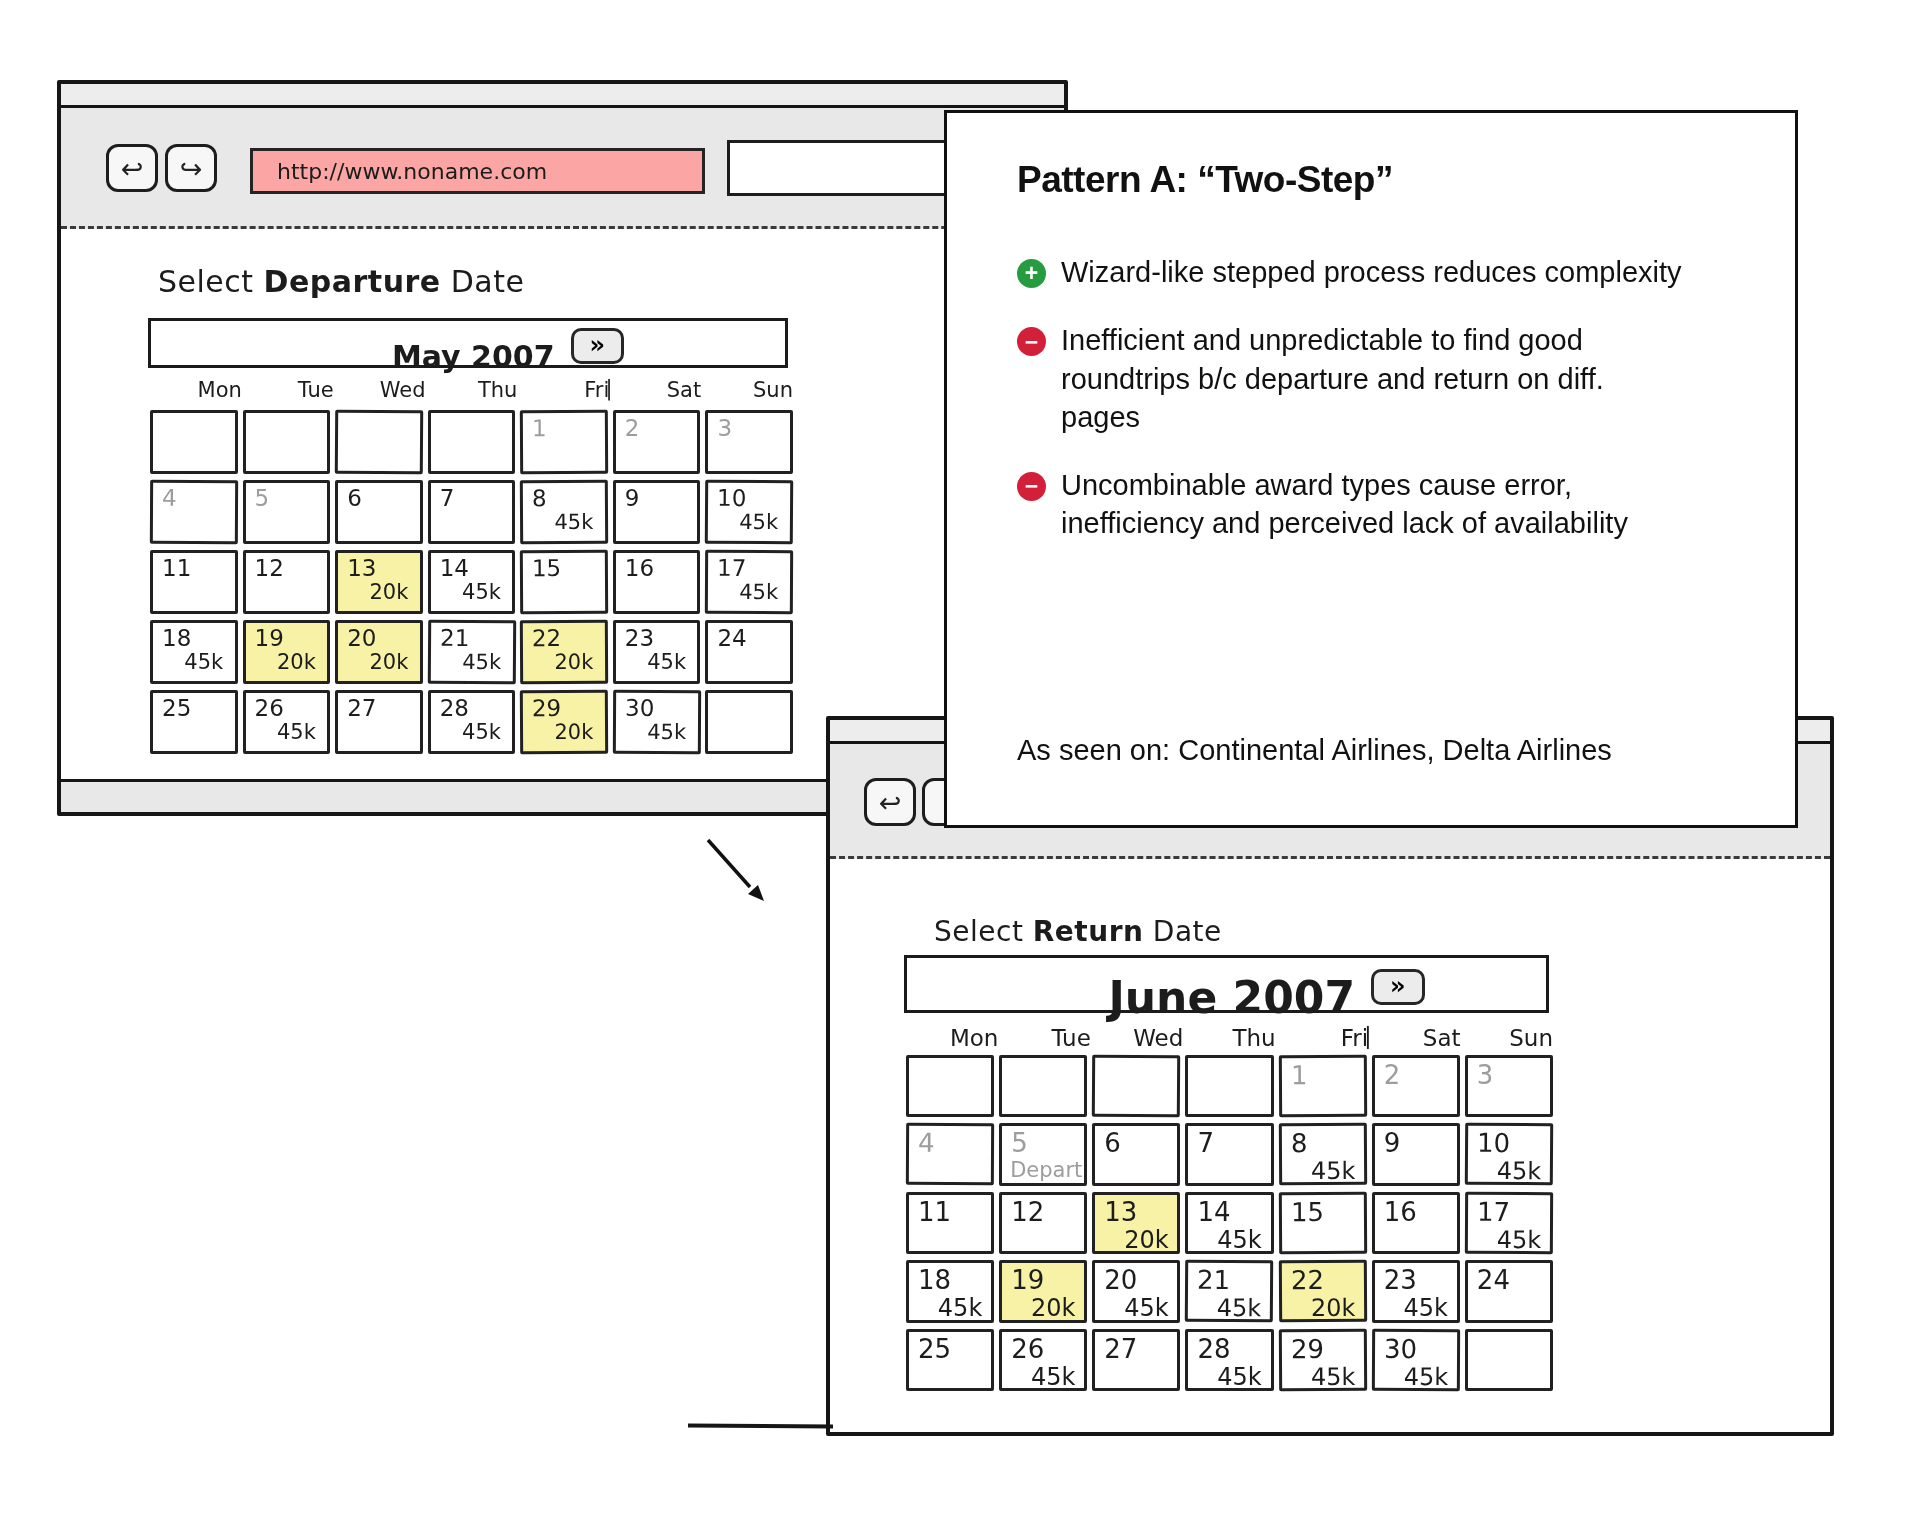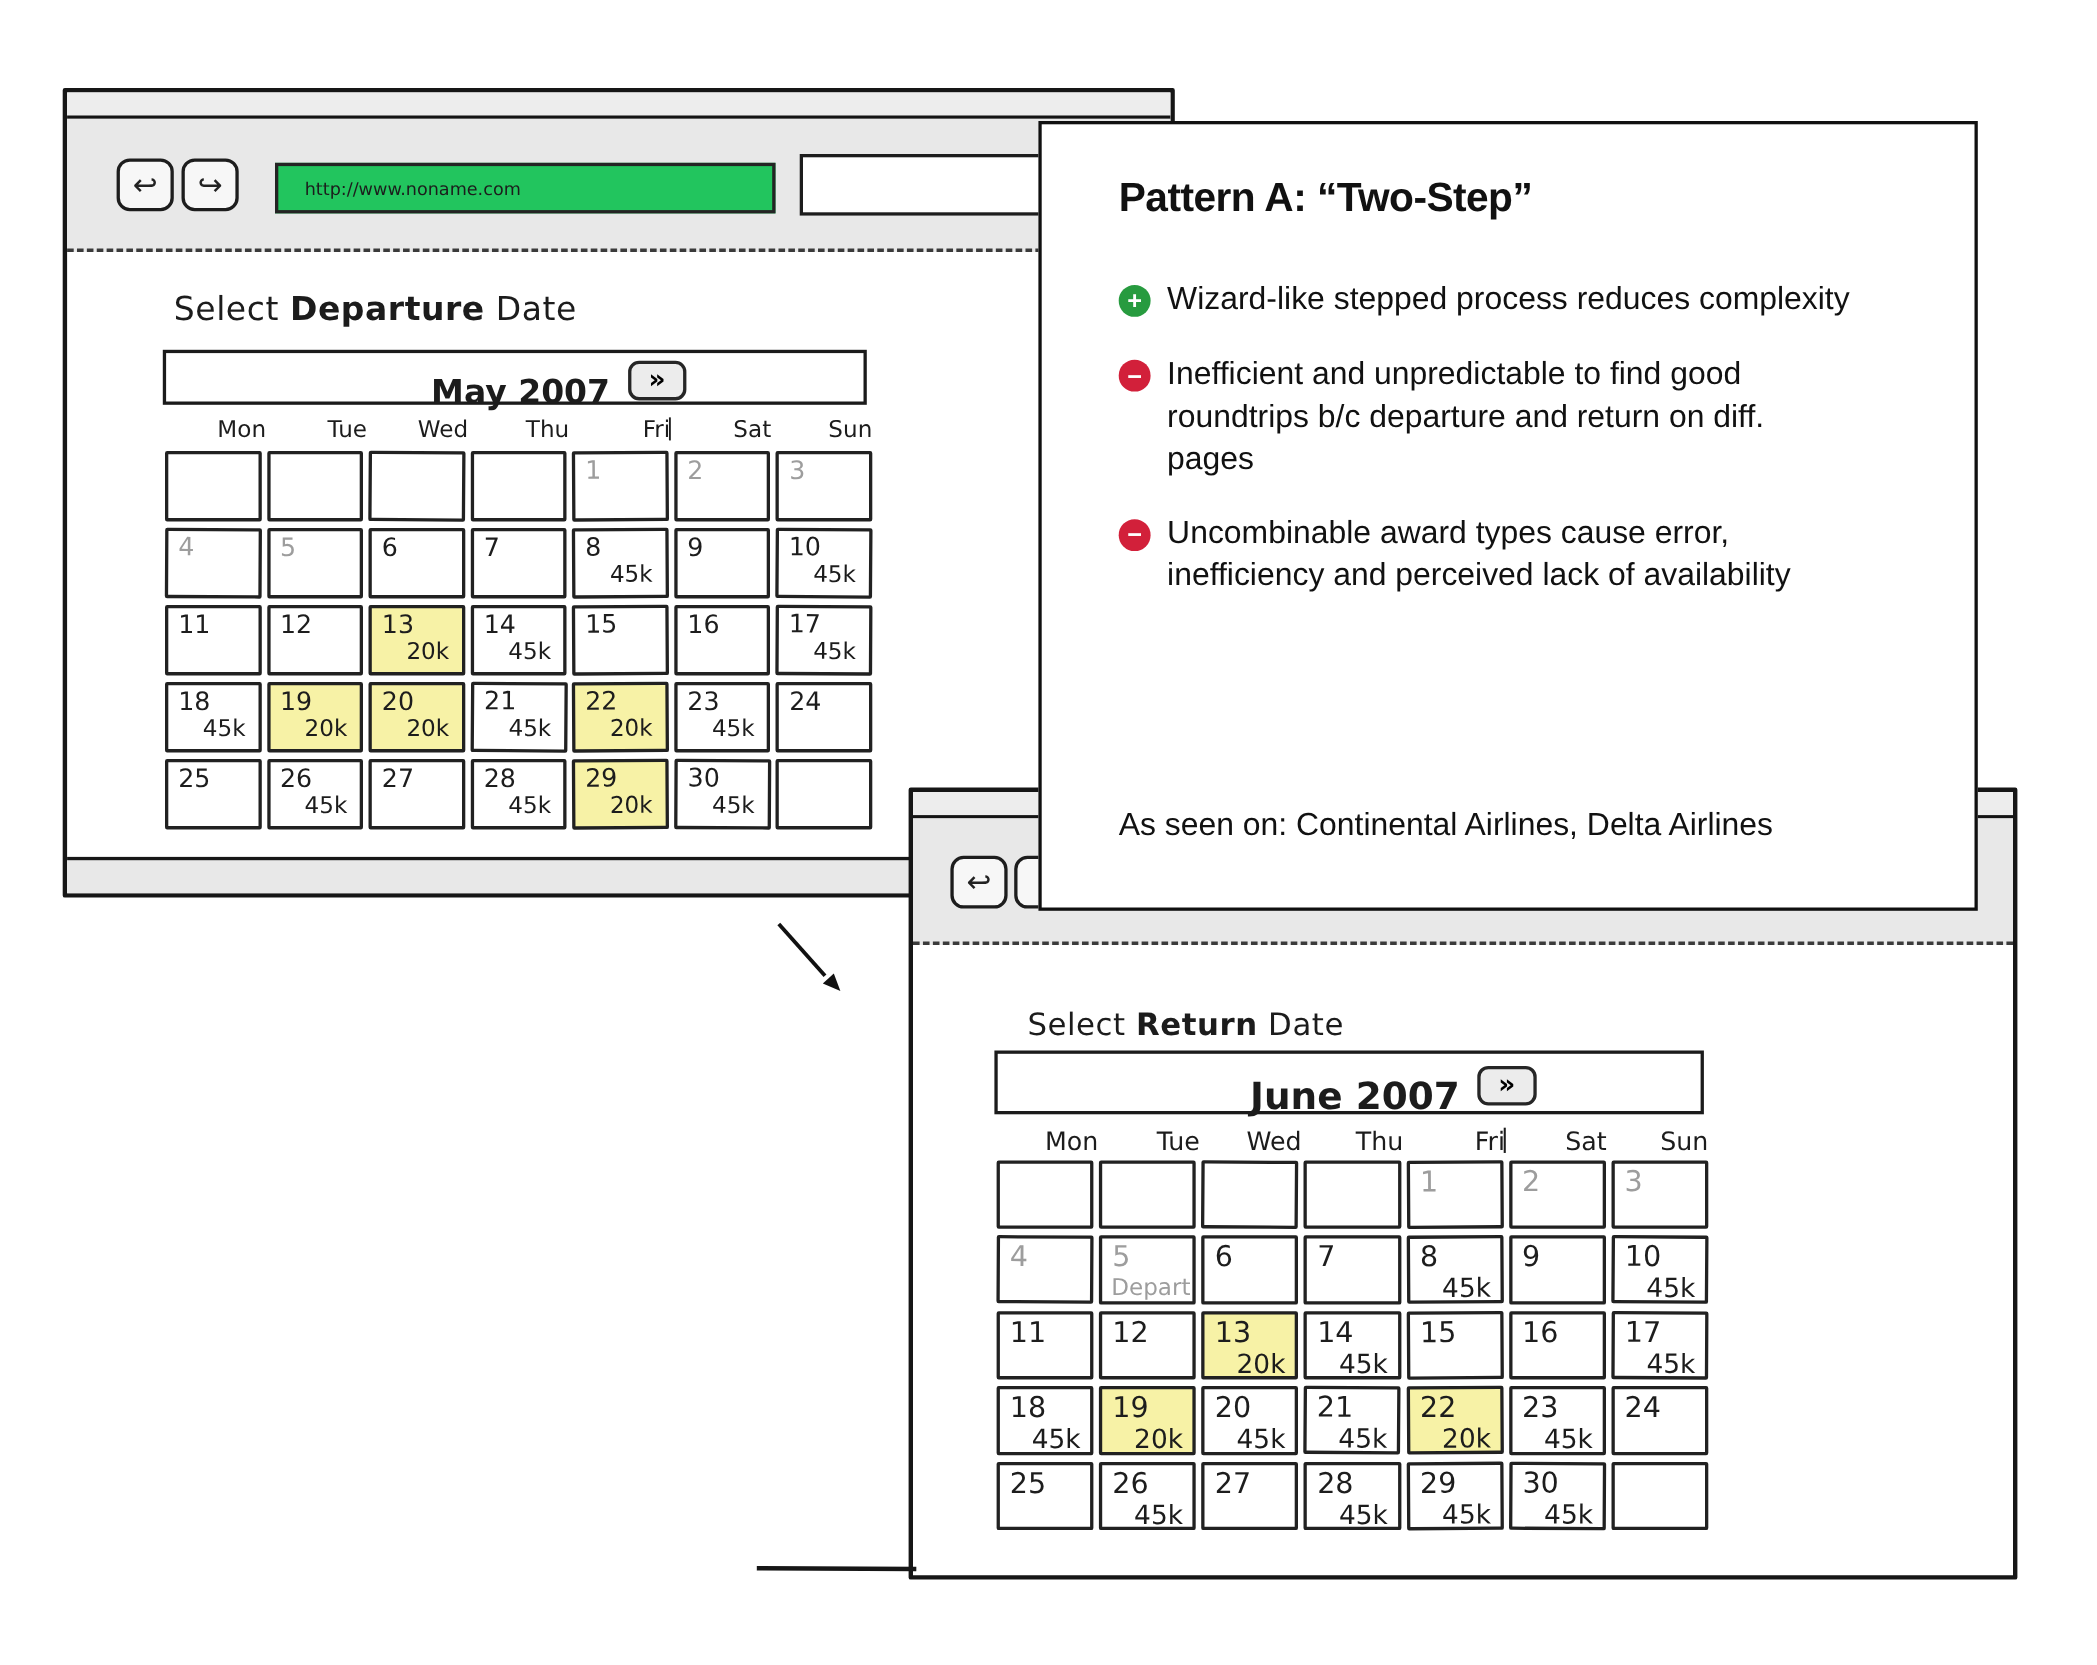--- a/index.html
+++ b/index.html
@@ -11,42 +11,42 @@
   #window1{left:57px;top:80px;width:1003px;height:728px;z-index:1;}
   #window2{left:826px;top:716px;width:1000px;height:712px;z-index:2;}
   .titlebar{height:21px;background:#ededed;border-bottom:3px solid #141414;}
   .toolbar{position:relative;height:118px;background:var(--chrome);border-bottom:3px dashed #3a3a3a;}
   #window2 .toolbar{height:112px;}
   .nav-btn{position:absolute;top:36px;width:52px;height:48px;border:3px solid #1d1d1d;border-radius:12px;
            background:#f7f7f7;display:flex;align-items:center;justify-content:center;box-sizing:border-box;}
   .nav-btn .glyph{font-size:27px;line-height:1;color:#222;}
   #window1 .nav-btn.back{left:45px;} #window1 .nav-btn.fwd{left:104px;}
   #window2 .nav-btn.back{left:34px;top:34px;} #window2 .nav-btn.stub{left:92px;top:34px;width:54px;}
-  .url-field{position:absolute;left:189px;top:40px;width:455px;height:46px;background:#22c55e;
+  .url-field{position:absolute;left:189px;top:40px;width:455px;height:46px;background:#fca5a5;
              border:3px solid #242424;box-sizing:border-box;display:flex;align-items:center;
-             padding-left:24px;font-size:16px;font-weight:500;}
+             padding-left:24px;font-size:22px;font-weight:500;}
   .field2{position:absolute;left:666px;top:32px;width:286px;height:56px;background:#fff;
           border:3px solid #1d1d1d;box-sizing:border-box;}
   .statusbar{position:absolute;left:0;right:0;bottom:0;height:30px;background:var(--chrome);
              border-top:3px solid #161616;}
 
   
   .heading{position:absolute;font-size:30px;font-weight:500;letter-spacing:.5px;}
   .heading b{font-weight:700;margin-top:40px;}
   #window1 .heading{left:97px;top:180px;}
   #window2 .heading{left:104px;top:195px;font-size:28px;}
 
   
   .cal{position:absolute;inset:0;}
   .month-bar{position:absolute;border:3px solid #1b1b1b;background:#fff;box-sizing:border-box;
              display:flex;align-items:center;justify-content:center;gap:16px;padding-left:80px;}
   #window1 .month-bar{left:87px;top:234px;width:640px;height:50px;}
   #window2 .month-bar{left:74px;top:235px;width:645px;height:58px;}
   .month-title{font-weight:800;margin-top:26px;}
-  #window1 .month-title{font-size:30px;} #window2 .month-title{font-size:34px;text-align:right;}
+  #window1 .month-title{font-size:30px;} #window2 .month-title{font-size:44px;text-align:right;}
   .next-btn{border:3px solid #262626;border-radius:10px;background:#ececec;font-weight:800;
             font-size:24px;padding:1px 16px 3px;transform:translateY(3px);cursor:pointer;
             font-family:"DejaVu Sans",sans-serif;line-height:1.1;}
   .day-row{position:absolute;display:grid;grid-template-columns:repeat(7,1fr);font-weight:500;}
   #window1 .day-row{left:89px;top:294px;width:643px;font-size:21px;}
   #window2 .day-row{left:76px;top:305px;width:647px;font-size:23px;}
   .day-row span{text-align:right;}
   .day-divider{position:absolute;left:71.4%;top:-2px;transform:translateX(-50%);font-weight:400;}
   .grid{position:absolute;display:grid;grid-template-columns:repeat(7,1fr);grid-auto-rows:1fr;gap:6px 5px;}
   #window1 .grid{left:89px;top:326px;width:643px;height:344px;}

